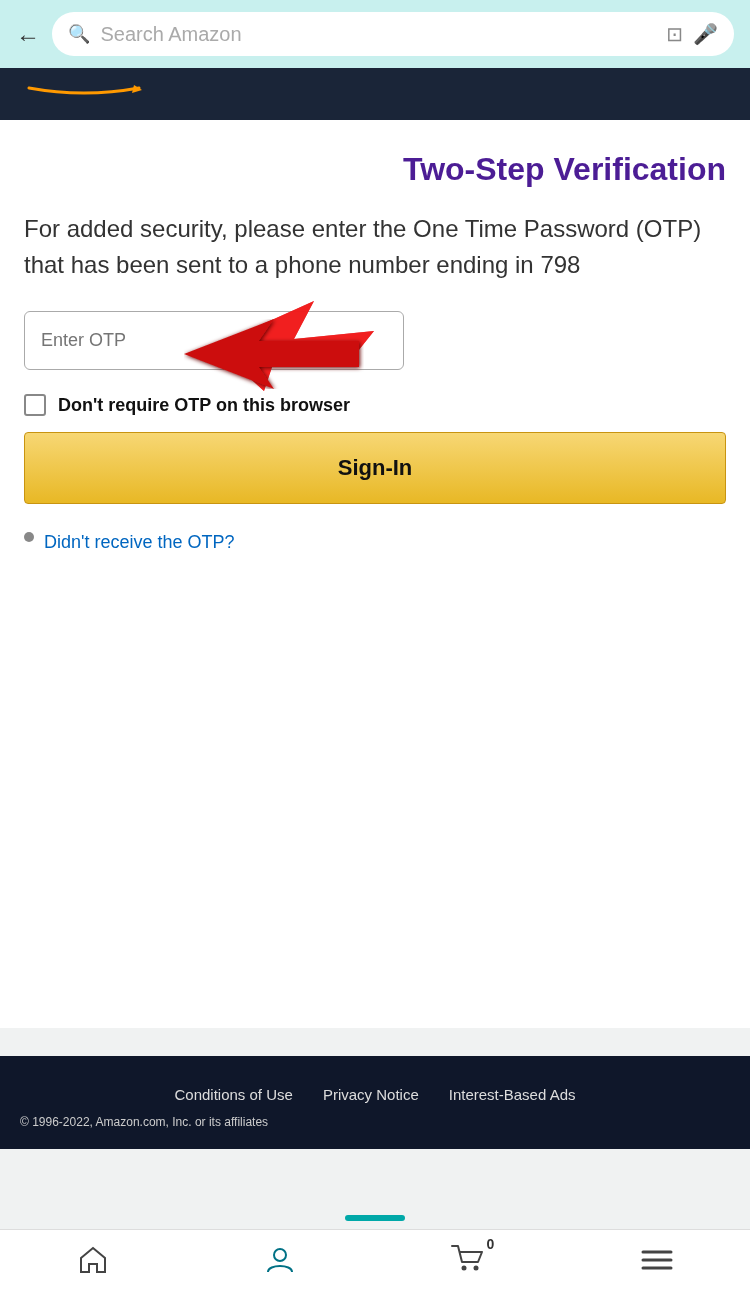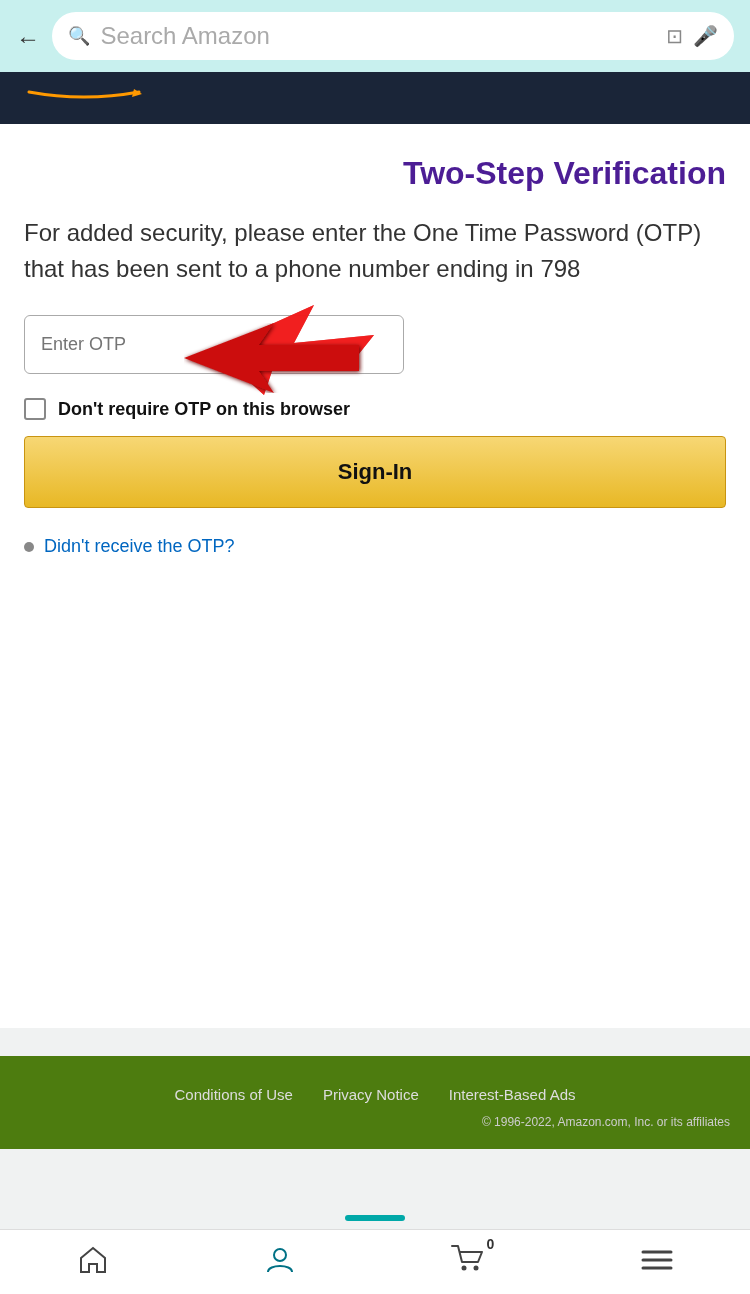--- a/index.html
+++ b/index.html
@@ -37,21 +37,21 @@
       padding: 10px 16px;
       gap: 10px;
     }
     .search-icon-svg {
       color: #999;
       font-size: 18px;
     }
     .search-input-text {
       flex: 1;
       color: #aaa;
-      font-size: 24px;
+      font-size: 20px;
     }
     .camera-icon, .mic-icon {
       color: #888;
       font-size: 20px;
     }
 
     
     .amazon-header {
       background: #1a2538;
       padding: 16px 20px;
@@ -146,41 +146,40 @@
       font-size: 22px;
       font-weight: 600;
       color: #111;
       cursor: pointer;
       margin-bottom: 28px;
     }
 
     
     .resend-row {
       display: flex;
-      align-items: center;
       gap: 10px;
     }
     .bullet {
       width: 10px;
       height: 10px;
       background: #888;
       border-radius: 50%;
       flex-shrink: 0;
     }
     .resend-link {
       color: #0066c0;
       font-size: 18px;
       text-decoration: none;
     }
 
     
     .footer {
-      background: #4d7c0f;
+      background: #0f172a;
       padding: 30px 20px 20px;
-      text-align: right;
+      text-align: left;
       margin-top: 28px;
     }
     .footer-links {
       display: flex;
       justify-content: center;
       gap: 30px;
       margin-bottom: 12px;
     }
     .footer-link {
       color: #ddd;

